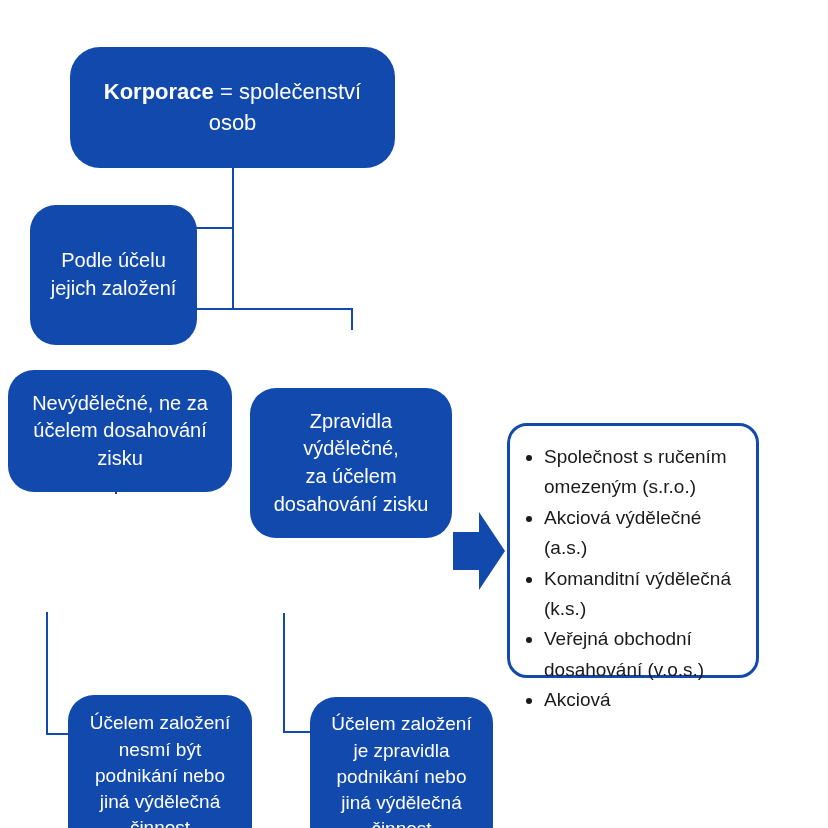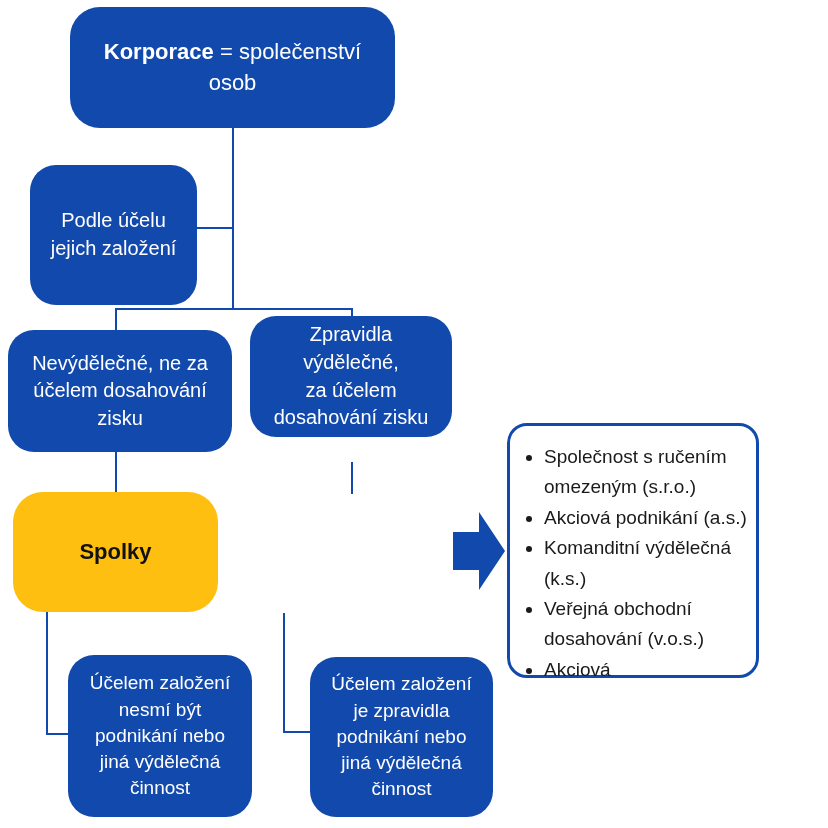--- a/index.html
+++ b/index.html
@@ -23,26 +23,27 @@
     border-radius:26px;
     display:flex;
     align-items:center;
     justify-content:center;
     text-align:center;
     font-size:20px;
     line-height:1.38;
     white-space:pre-line;
     box-sizing:border-box;
     padding:6px 8px;
+    margin-top:40px;
   }
   .node-root{left:70px;top:7px;width:325px;height:121px;border-radius:30px;font-size:22px;white-space:normal;}
   .node-root .bold{font-weight:bold;}
   .node-criterion{left:30px;top:165px;width:167px;height:140px;}
   .node-left{left:8px;top:330px;width:224px;height:122px;}
-  .node-right{left:250px;top:316px;width:202px;height:121px;}
+  .node-right{left:250px;top:348px;width:202px;height:150px;}
   .node-spolky{left:13px;top:492px;width:205px;height:120px;background:var(--yellow);color:var(--ink);font-weight:bold;font-size:22px;border-radius:30px;}
   .node-obchodni{left:253px;top:492px;width:200px;height:121px;border-radius:30px;}
   .note-left{left:68px;top:655px;width:184px;height:162px;font-size:19px;}
   .note-right{left:310px;top:657px;width:183px;height:160px;font-size:19px;}
   .panel{
     position:absolute;
     left:507px;top:423px;width:252px;height:255px;
     background:#ffffff;
     border:3px solid var(--blue);
     border-radius:20px;
@@ -95,23 +96,20 @@
 zisku</span>
   </div>
 
   <div class="node node-right">
     <span>Zpravidla
 výdělečné,
 za účelem
 dosahování zisku</span>
   </div>
 
-  <div class="node node-spolky">
-    <span>Spolky</span>
-  </div>
 
 
   <div class="node note-left">
     <span>Účelem založení
 nesmí být
 podnikání nebo
 jiná výdělečná
 činnost</span>
   </div>
 
@@ -123,20 +121,20 @@
 činnost</span>
   </div>
 
   <svg class="arrow" width="52" height="78" viewBox="0 0 52 78">
     <polygon points="0,20 26,20 26,0 52,39 26,78 26,58 0,58" fill="#1149AC"></polygon>
   </svg>
 
   <div class="panel">
     <ul>
       <li>Společnost s ručením omezeným (s.r.o.)</li>
-      <li>Akciová podnikání (a.s.)</li>
+      <li>Akciová výdělečné (a.s.)</li>
       <li>Komanditní výdělečná (k.s.)</li>
       <li>Veřejná obchodní dosahování (v.o.s.)</li>
       <li>Akciová</li>
     </ul>
   </div>
 
 </div>
 
 </body></html>

